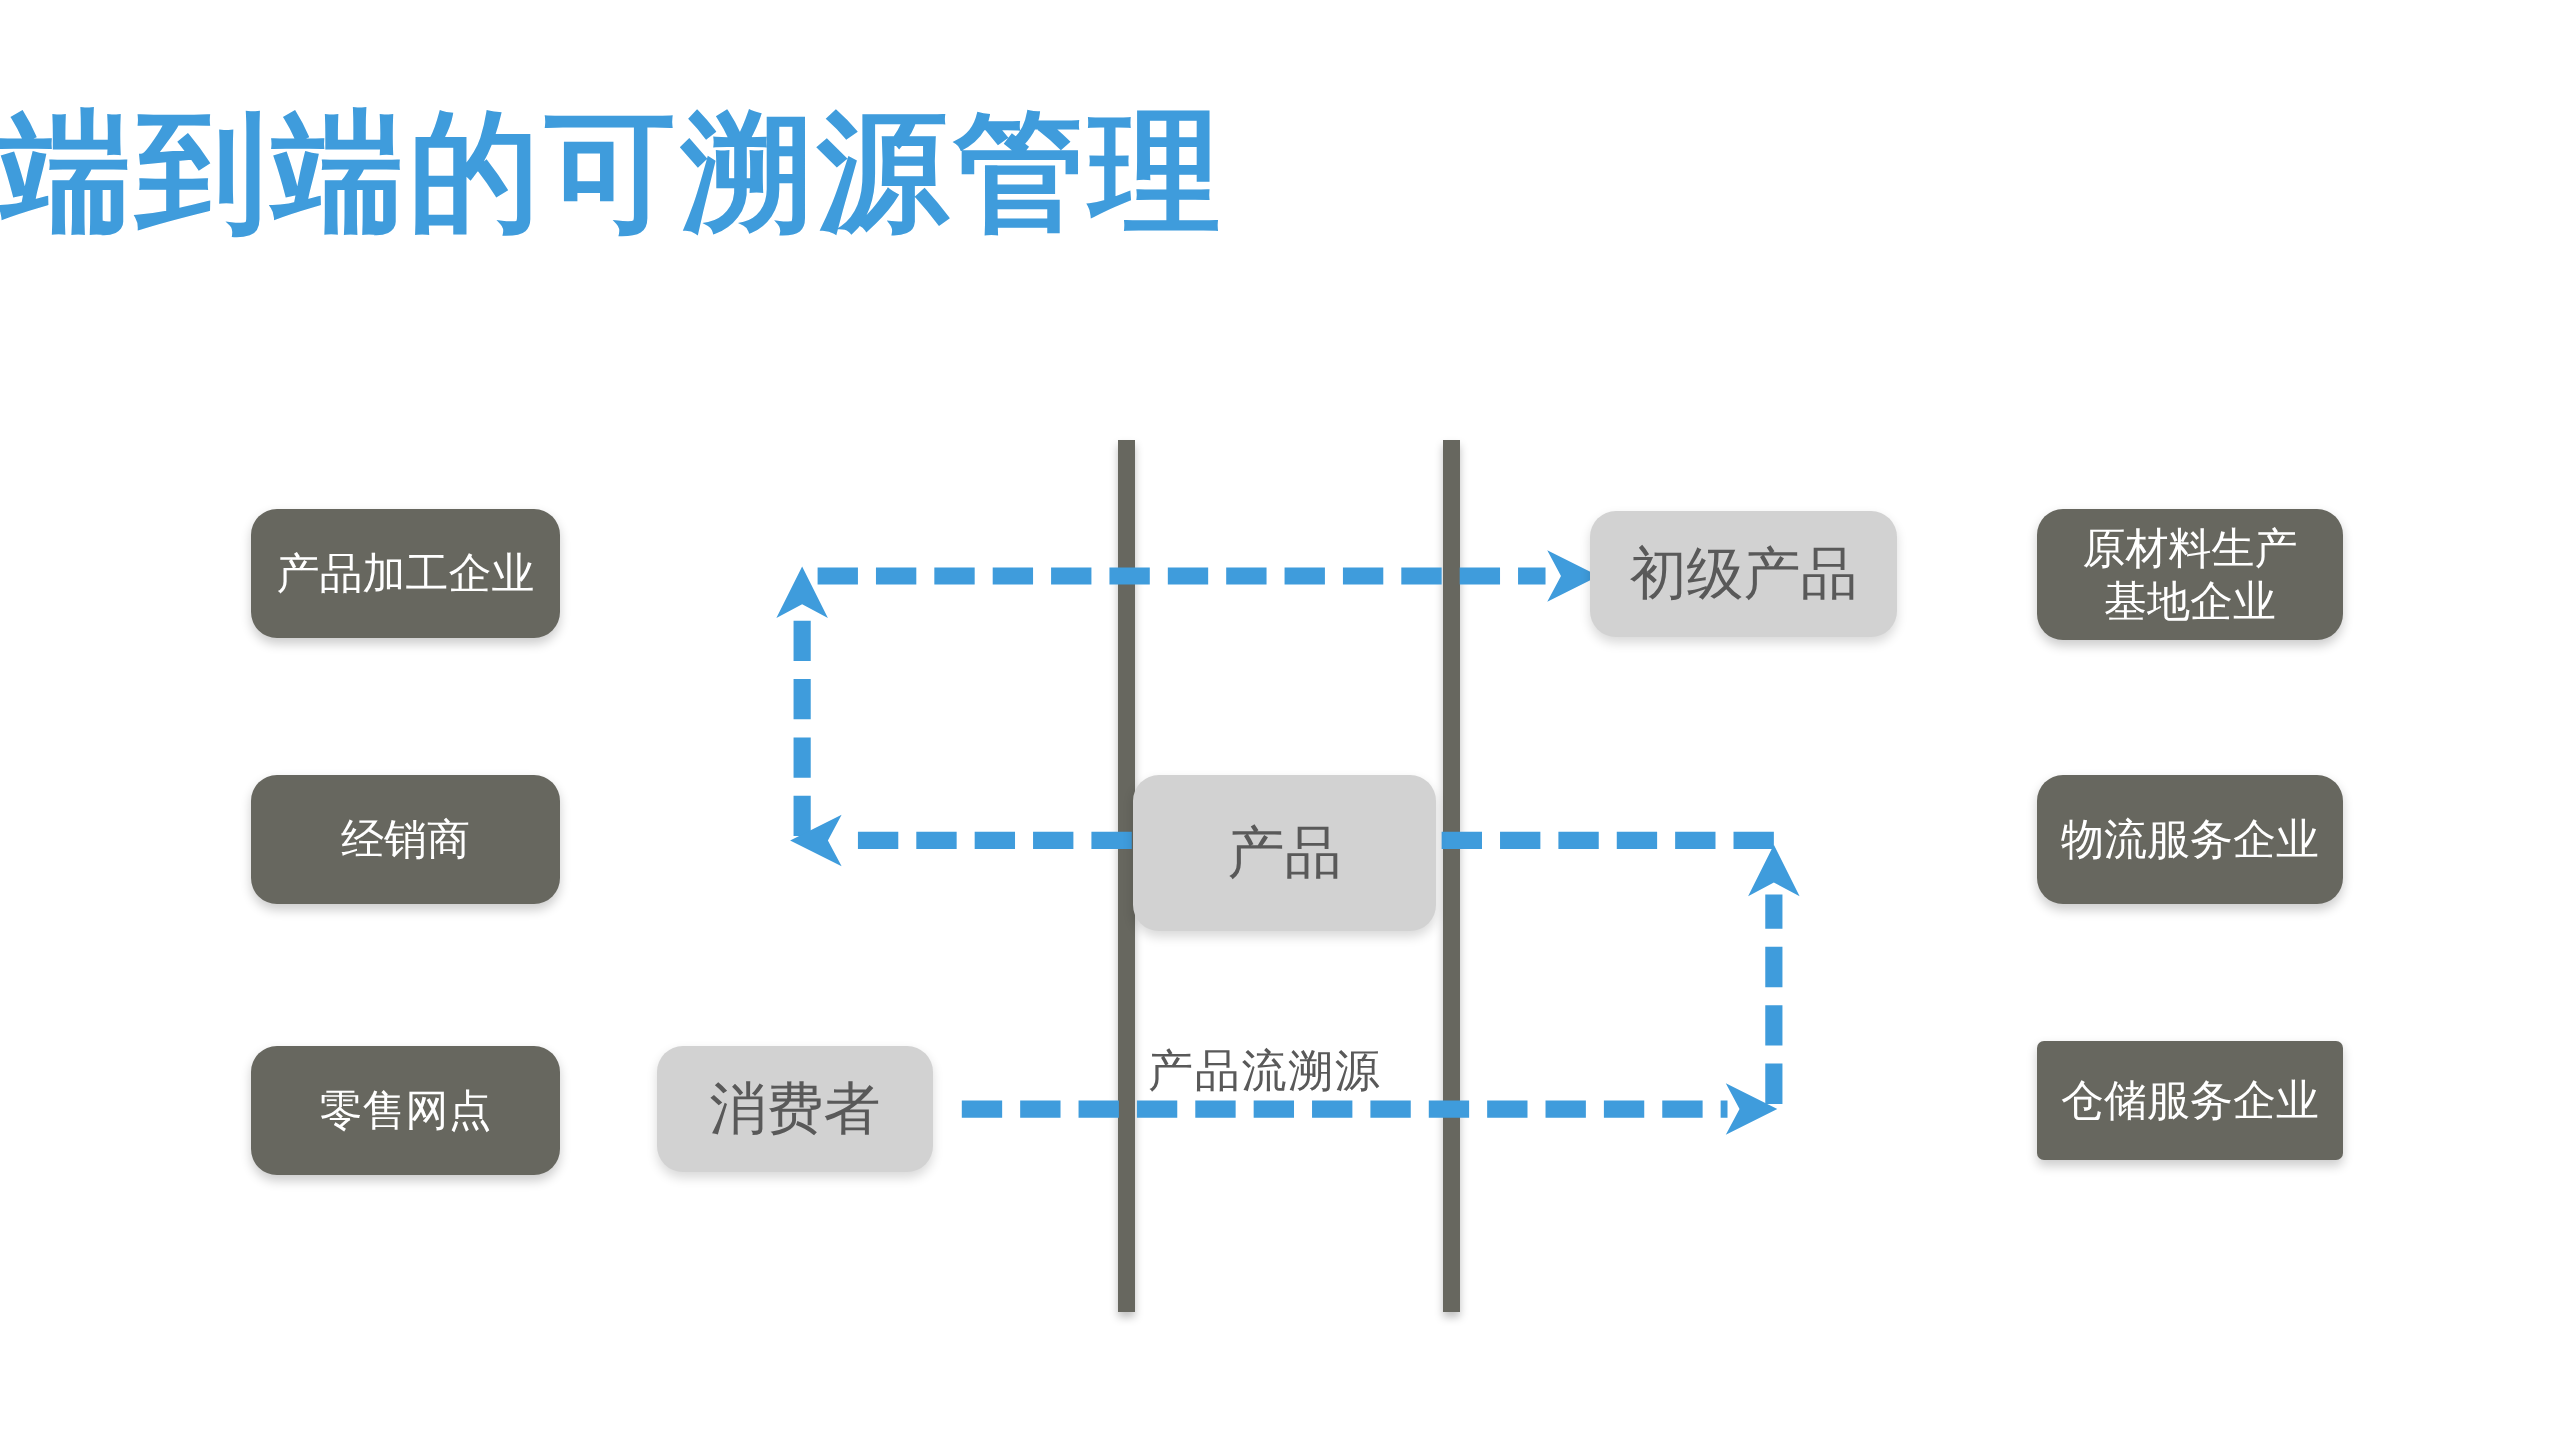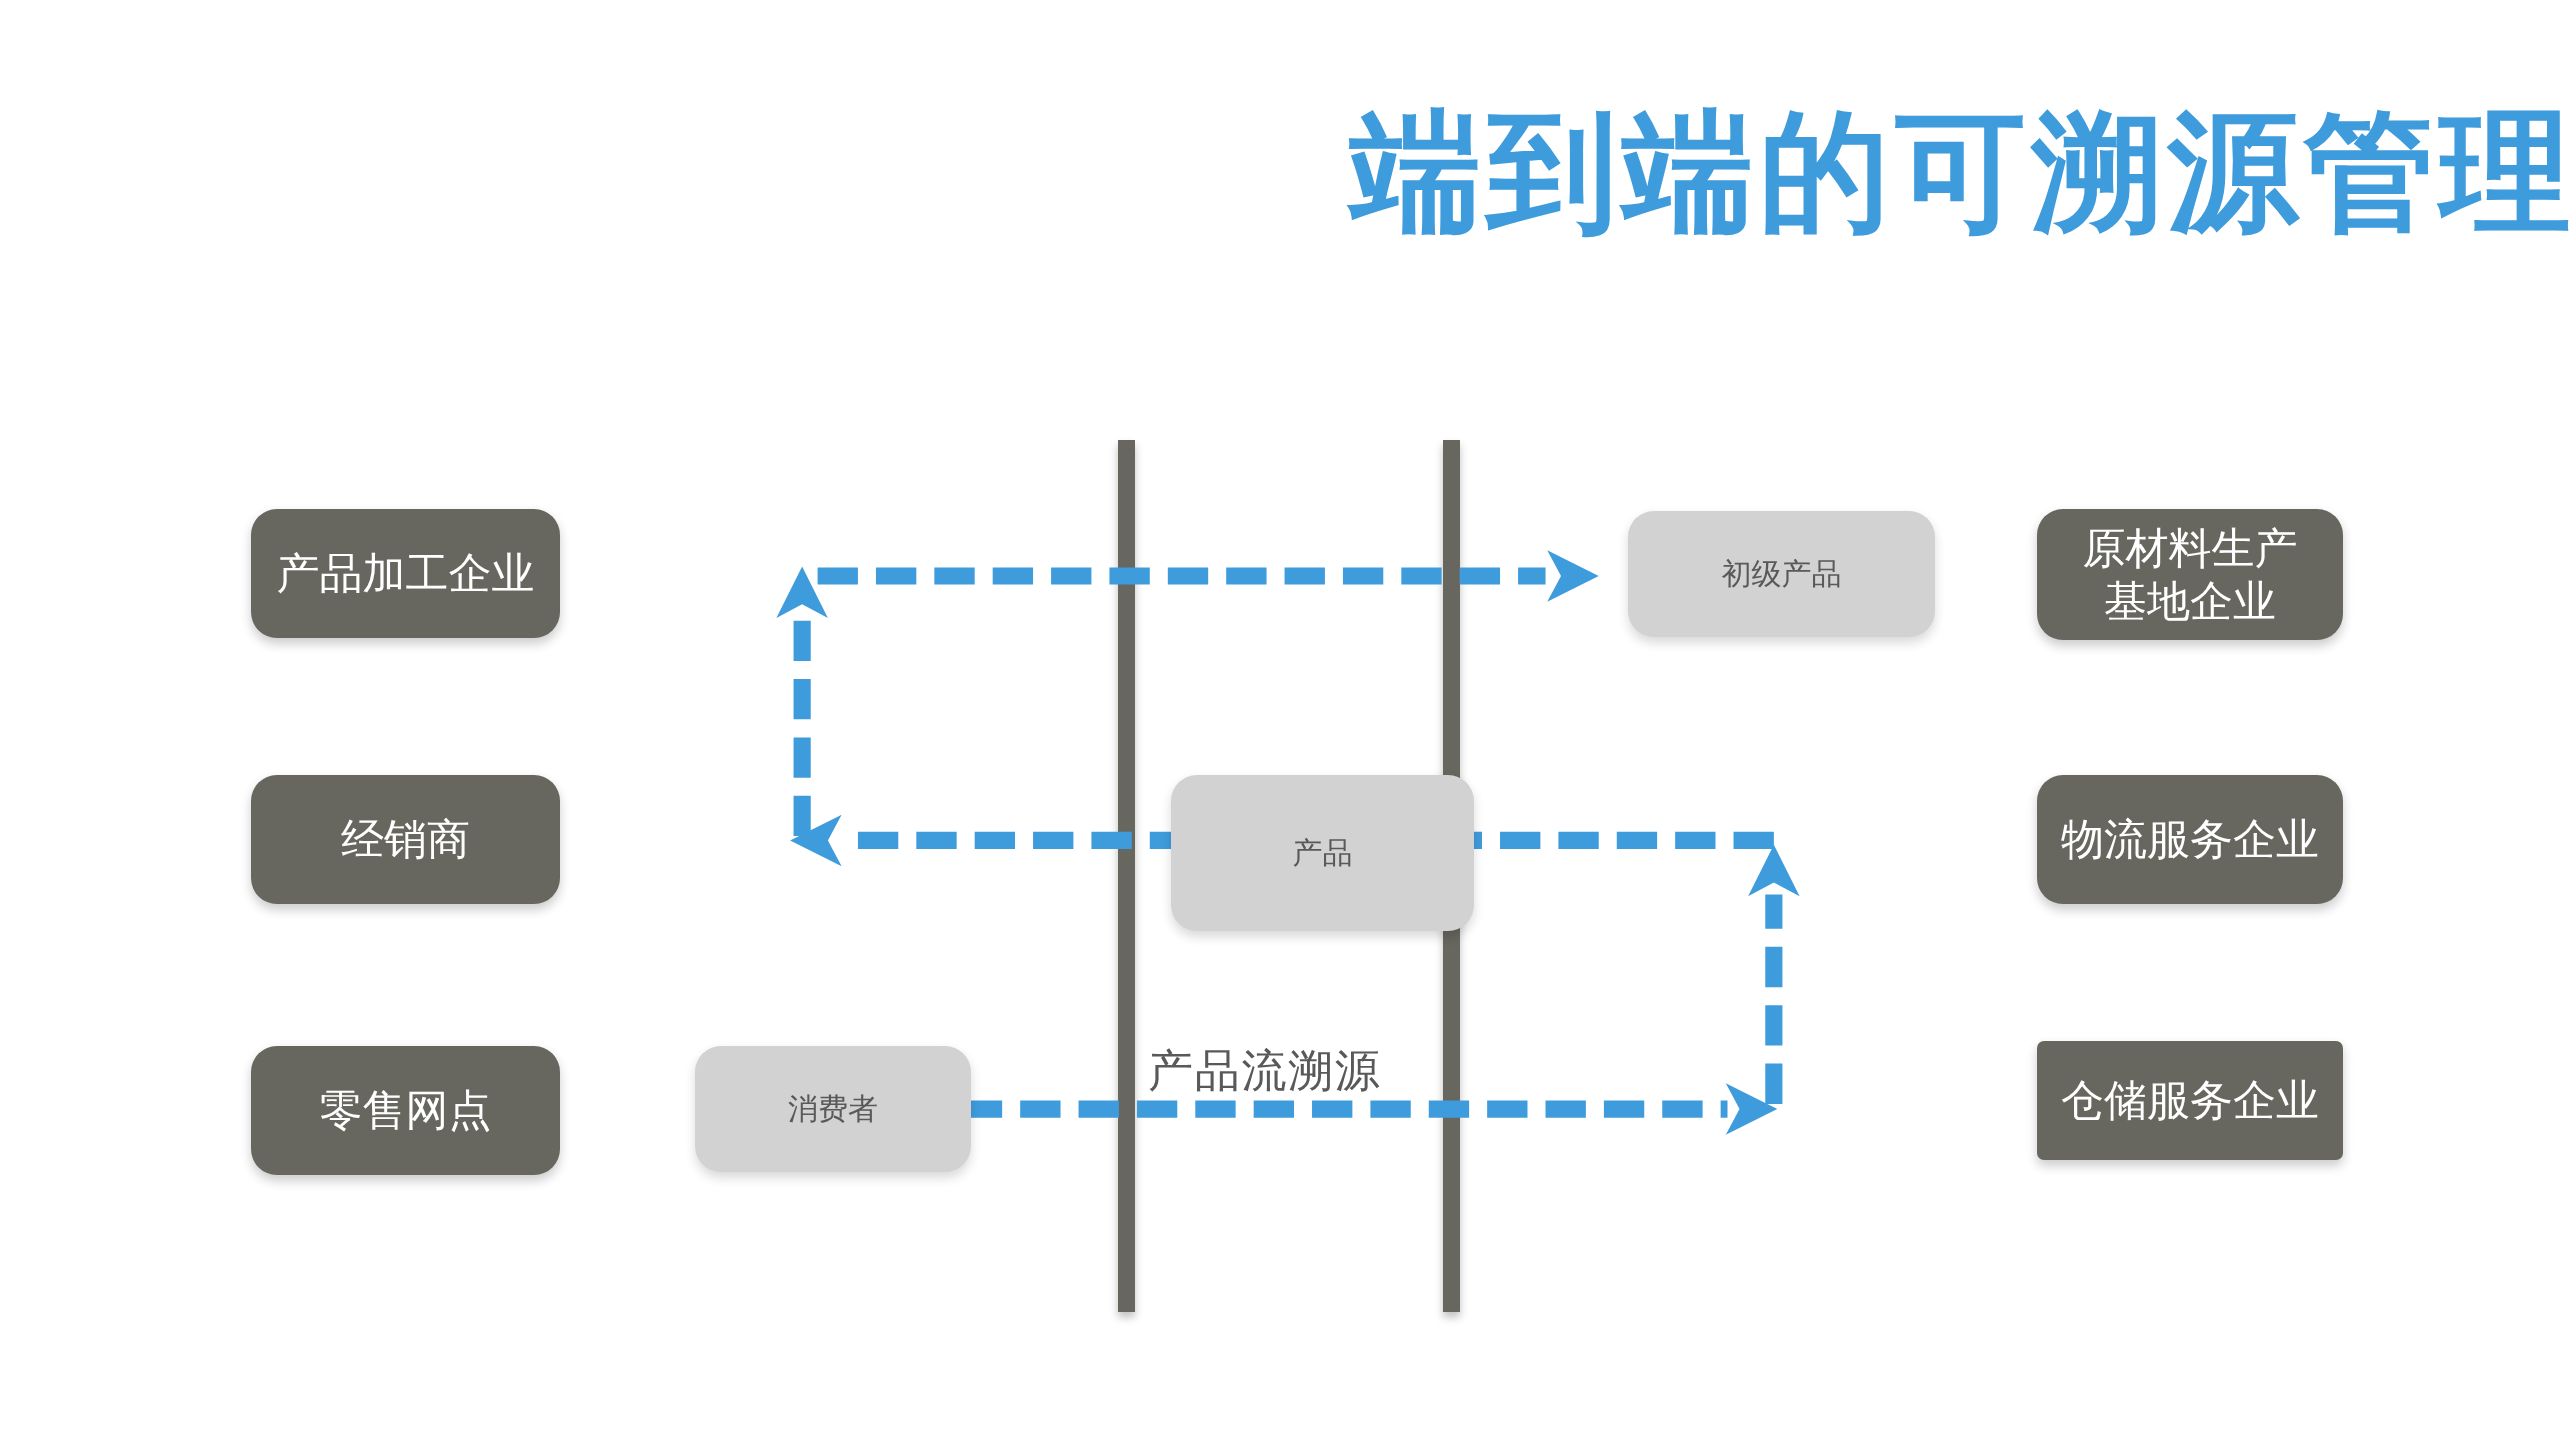--- a/index.html
+++ b/index.html
@@ -16,21 +16,21 @@
     width:2576px;height:1449px;
     background:var(--background);
     font-family:"Liberation Sans","DejaVu Sans",sans-serif;
   }
   .canvas{
     position:relative;width:2576px;height:1449px;
     background:var(--background);overflow:hidden;
   }
   .slide-title{
     position:absolute;left:0;top:86px;width:2576px;
-    text-align:right;
+    text-align:left;
     font-size:131px;line-height:172px;font-weight:900;
     letter-spacing:5.2px;
     color:var(--title-blue);
   }
   .dark-box{
     position:absolute;
     background:var(--dark-gray);
     border-radius:26px;
     color:var(--box-text-white);
     font-size:43px;line-height:53px;
@@ -38,26 +38,25 @@
     text-align:center;
     box-shadow:0 5.2px 10.3px rgba(0,0,0,0.20);
     padding:0 8.6px;box-sizing:border-box;
     z-index:4;
   }
   .light-box{
     position:absolute;
     background:var(--light-gray);
     border-radius:26px;
     color:var(--text-dark);
-    font-size:30px;
+    font-size:57px;
     display:flex;align-items:center;justify-content:center;
     text-align:right;
     box-shadow:0 5.2px 10.3px rgba(0,0,0,0.15);
     z-index:3;
-    margin-left:38px;
   }
   .bar{
     position:absolute;top:440px;height:872px;width:17px;
     background:var(--dark-gray);
     box-shadow:0 5.2px 8.6px rgba(0,0,0,0.25);
     z-index:1;
   }
   svg.arrows{
     position:absolute;left:0;top:0;z-index:2;
   }

